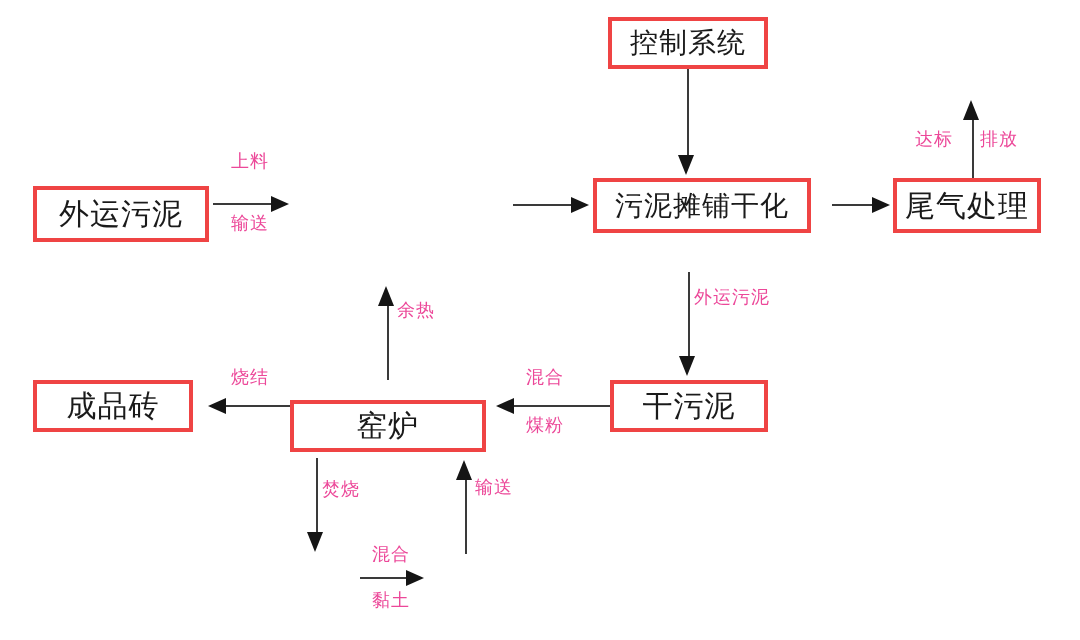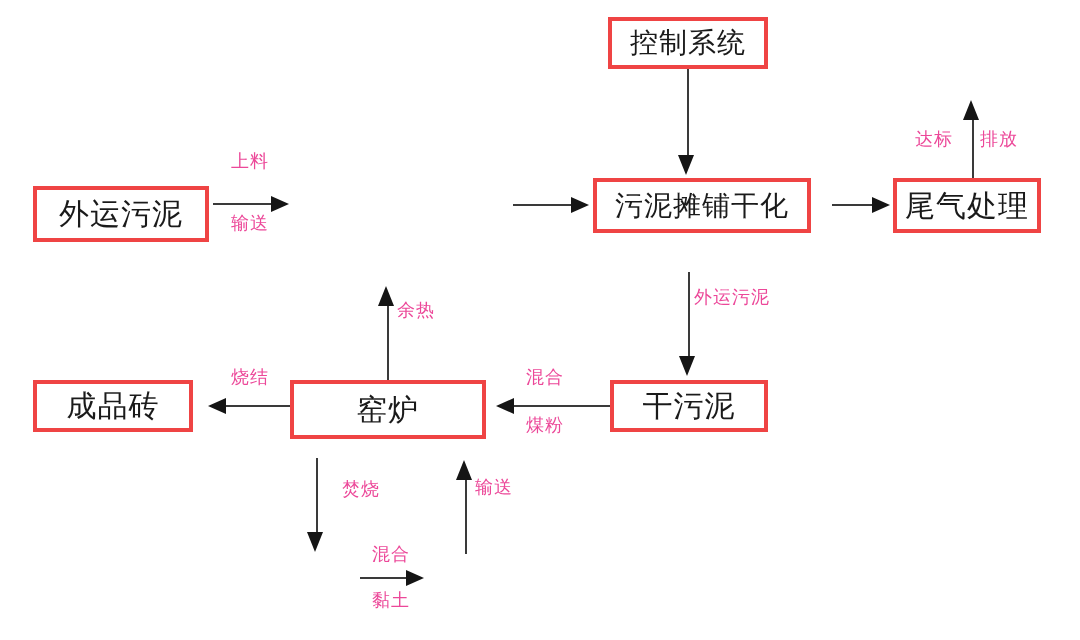--- a/index.html
+++ b/index.html
@@ -102,21 +102,21 @@
 
   <div class="node big" style="left:33px; top:186px; width:176px; height:56px;">外运污泥</div>
 
 
   <div class="node mid" style="left:593px; top:178px; width:218px; height:55px;">污泥摊铺干化</div>
 
   <div class="node big" style="left:893px; top:178px; width:148px; height:55px;">尾气处理</div>
 
   <div class="node big" style="left:610px; top:380px; width:158px; height:52px;text-align:right;">干污泥</div>
 
-  <div class="node big" style="left:290px; top:380px; width:196px; height:59px;">窑炉</div>
+  <div class="node big" style="left:290px; top:400px; width:196px; height:52px;">窑炉</div>
 
   <div class="node big" style="left:33px; top:380px; width:160px; height:52px;">成品砖</div>
 
 
 
   <div class="arrow" style="left:213px; top:196px; width:78px; height:16px;">
     <div class="shaft-h" style="left:0; width:62px;"></div>
     <div class="head right" style="left:58px; top:0px;"></div>
   </div>
   <div class="elabel ctr" style="left:250px; top:152px;">上料</div>
@@ -167,21 +167,21 @@
   <div class="arrow" style="left:208px; top:398px; width:82px; height:16px;">
     <div class="shaft-h" style="left:16px; width:66px;"></div>
     <div class="head left" style="left:0px; top:0px;"></div>
   </div>
   <div class="elabel ctr" style="left:250px; top:368px;">烧结</div>
 
   <div class="arrow" style="left:308px; top:458px; width:18px; height:96px;">
     <div class="shaft-v" style="top:0; height:76px;"></div>
     <div class="head down" style="left:-1px; top:74px;"></div>
   </div>
-  <div class="elabel" style="left:342px; top:480px;">焚烧</div>
+  <div class="elabel" style="left:322px; top:480px;">焚烧</div>
 
   <div class="arrow" style="left:360px; top:570px; width:66px; height:16px;">
     <div class="shaft-h" style="left:0; width:50px;"></div>
     <div class="head right" style="left:46px; top:0px;"></div>
   </div>
   <div class="elabel ctr" style="left:391px; top:545px;">混合</div>
   <div class="elabel ctr" style="left:391px; top:591px;">黏土</div>
 
   <div class="arrow" style="left:457px; top:460px; width:18px; height:94px;">
     <div class="shaft-v" style="top:18px; height:76px;"></div>

